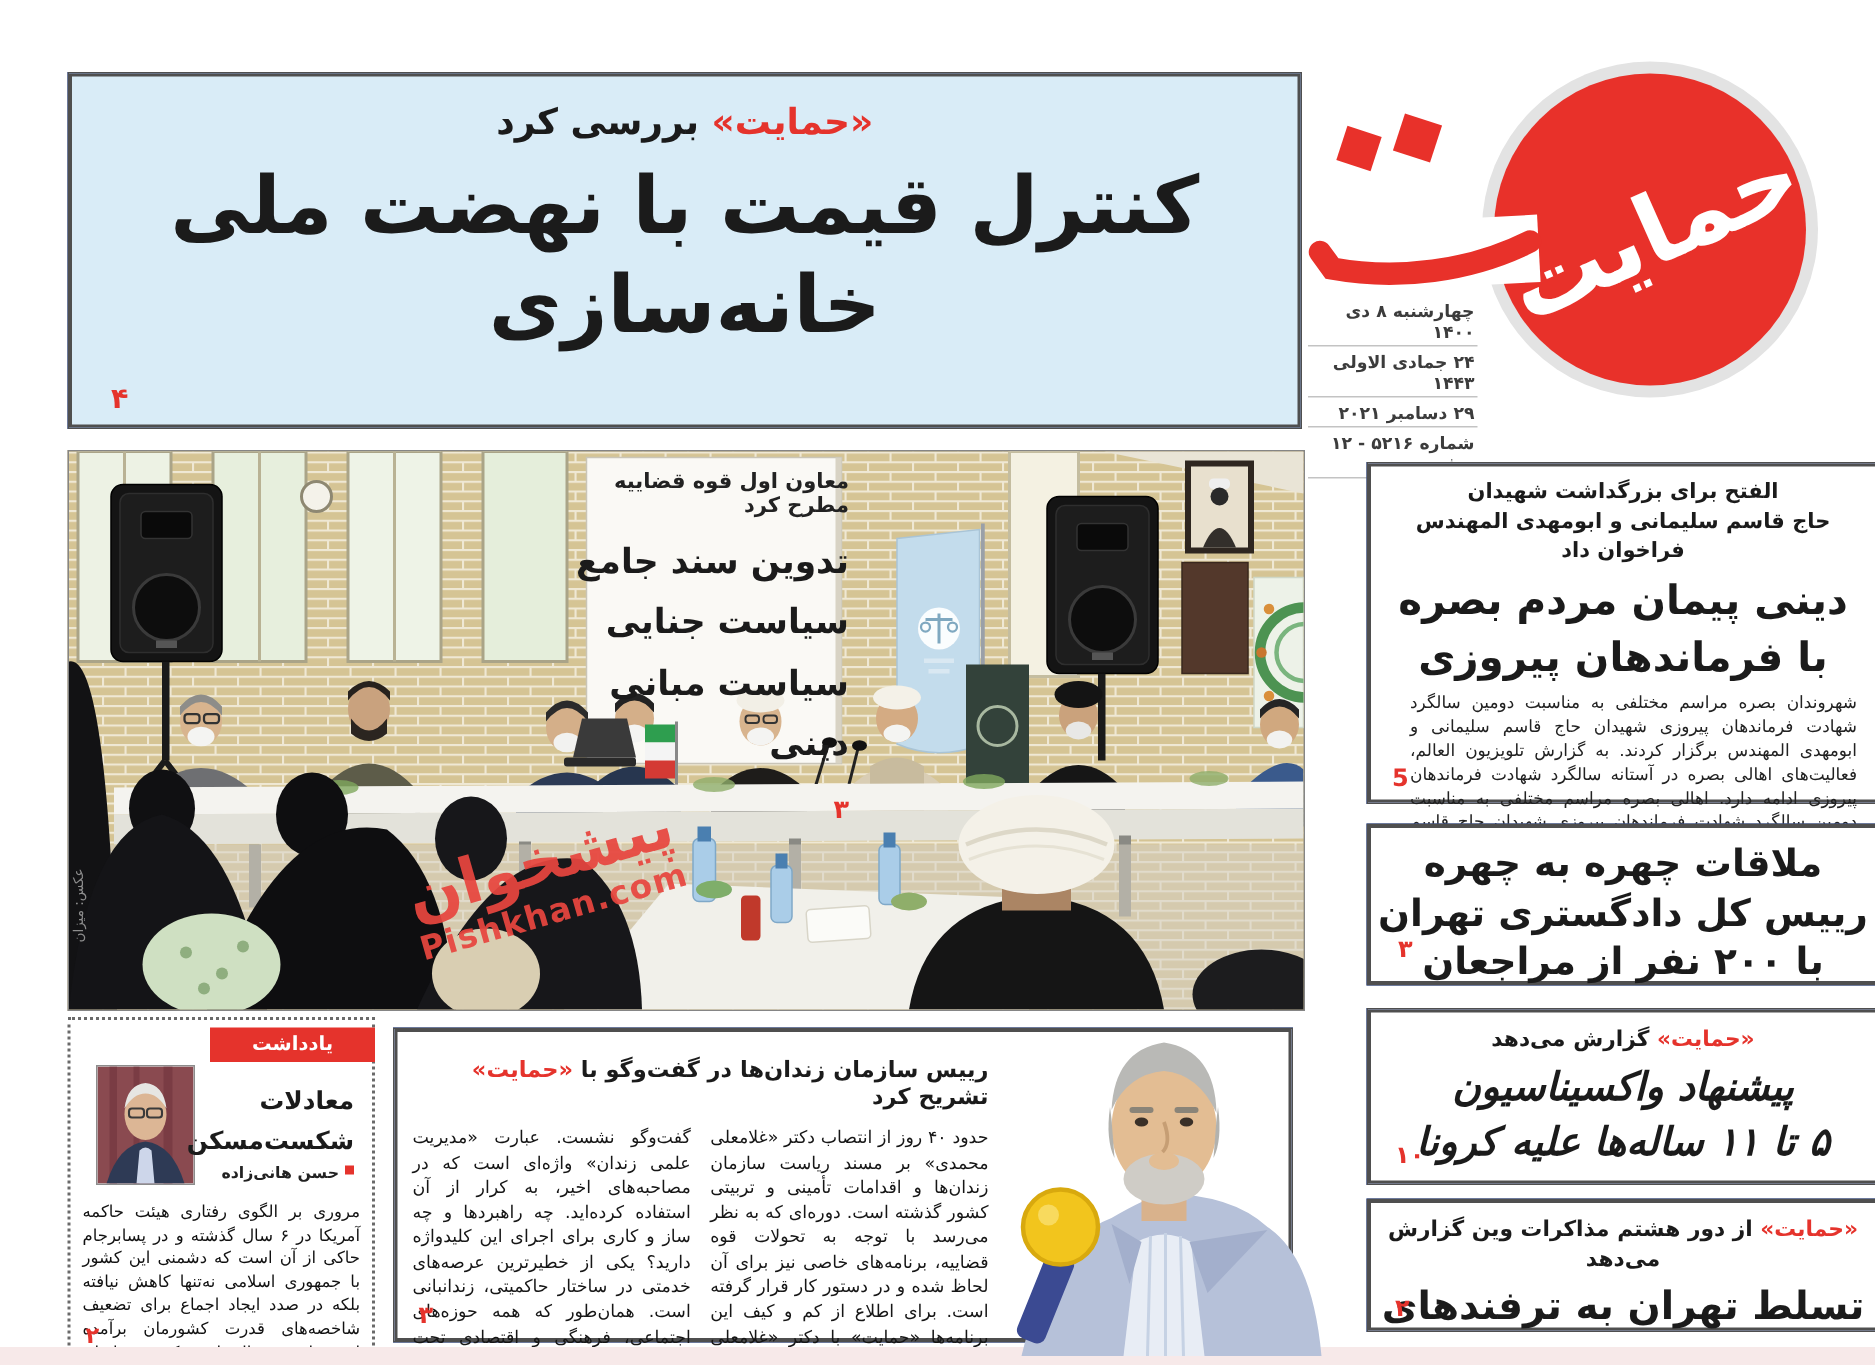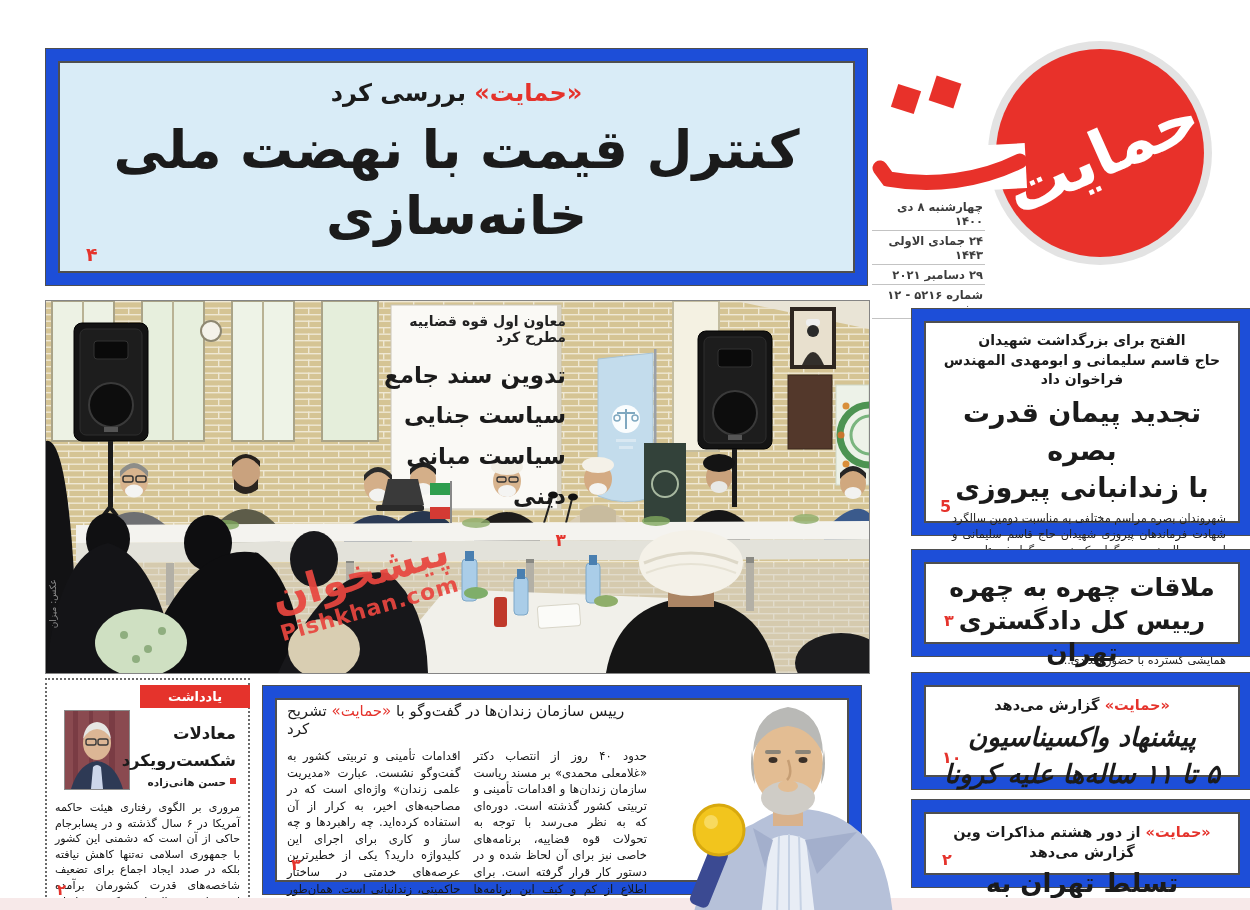--- a/index.html
+++ b/index.html
@@ -1,20 +1,20 @@
 <!DOCTYPE html>
 <html><head>
 <meta charset="utf-8">
 <style>
   html,body{margin:0;padding:0;background:#fff;}
   #page{position:relative;width:1250px;height:910px;background:#ffffff;
         font-family:"DejaVu Sans",sans-serif;direction:rtl;overflow:hidden;color:#1b1b1b;}
   .abs{position:absolute;}
   
-  .dbox{position:absolute;border:1px solid #4f4f4f;padding:12px;background:#1d4ed8;box-sizing:border-box;}
+  .dbox{position:absolute;border:1px solid #4f4f4f;padding:0;background:#1d4ed8;box-sizing:border-box;}
   .dbox-inner{border:2px solid #4f4f4f;height:100%;box-sizing:border-box;position:relative;background:#fff;}
   .red{color:#e5332c;}
   .sq{display:inline-block;width:9px;height:9px;background:#e5332c;margin-left:6px;vertical-align:2px;}
   .pgnum{position:absolute;color:#e5332c;font-weight:bold;}
   .center{text-align:center;}
   .just{text-align:justify;text-justify:inter-word;}
 
   
   .lead-inner{background:#d9ecf7;}
   .lead-kicker{padding-top:16px;font-size:24px;font-weight:bold;}
@@ -51,21 +51,21 @@
             font-size:13px;font-weight:bold;text-align:center;line-height:23px;}
   .note-photo{position:absolute;top:30px;right:118px;width:64px;height:78px;border:1px solid #8c8c8c;}
   .note-title{position:absolute;top:40px;right:12px;width:100px;text-align:right;font-size:16.5px;font-weight:bold;line-height:1.65;}
   .note-author{position:absolute;top:96px;right:12px;font-size:10.5px;font-weight:bold;color:#222;}
   .note-author .sq{width:6px;height:6px;margin-left:4px;}
   .note-body{position:absolute;top:120px;right:8px;left:8px;font-size:11px;line-height:1.42;color:#111;}
 
   
   .iview{left:262px;top:685px;width:600px;height:210px;}
   .iv-text{position:absolute;right:200px;left:10px;top:0;}
-  .iv-kicker{font-size:15px;font-weight:normal;margin-top:2px;text-align:left;}
+  .iv-kicker{font-size:15px;font-weight:bold;margin-top:16px;text-align:right;}
   .iv-head{font-size:29px;font-weight:bold;text-align:center;margin-top:8px;letter-spacing:-0.5px;}
   .iv-body{margin-top:10px;font-size:11.6px;line-height:1.43;column-count:2;column-gap:13px;color:#161616;}
   .man-photo{position:absolute;left:404px;top:-12px;width:214px;height:228px;z-index:5;}
 
   .pink-strip{left:0;top:898px;width:1250px;height:12px;background:#f7e9e9;}
 </style>
 </head>
 <body>
 
 <div id="page">
@@ -319,22 +319,22 @@
     <div class="credit">عکس: میزان</div>
   </div>
 
   <div class="dbox rb" style="top:308px;height:228px;">
     <div class="dbox-inner">
       <div class="rb-kicker center">
         <div>الفتح برای بزرگداشت شهیدان</div>
         <div>حاج قاسم سلیمانی و ابومهدی المهندس فراخوان داد</div>
       </div>
       <div class="rb-head center">
-        <div>تجدید پیمان قدرت بصره</div>
-        <div>با زندانبانی پیروزی</div>
+        <div>دینی پیمان مردم بصره</div>
+        <div>با فرماندهان پیروزی</div>
       </div>
       <div class="rb-body just">شهروندان بصره مراسم مختلفی به مناسبت دومین سالگرد شهادت فرماندهان پیروزی شهیدان حاج قاسم سلیمانی و ابومهدی المهندس برگزار کردند. به گزارش تلویزیون العالم، فعالیت‌های اهالی بصره در آستانه سالگرد شهادت فرماندهان پیروزی ادامه دارد. اهالی بصره مراسم مختلفی به مناسبت دومین سالگرد شهادت فرماندهان پیروزی شهیدان حاج قاسم سلیمانی و ابومهدی المهندس برگزار کردند. بر همین اساس شمار زیادی از زنان استان بصره نیز به همین مناسبت تجمعی برگزار کردند که در خلال آن همایشی گسترده با حضور تعدادی...</div>
       <div class="pgnum" style="left:14px;bottom:5px;font-size:16px;">5</div>
     </div>
   </div>
 
   <div class="dbox rb" style="top:549px;height:108px;">
     <div class="dbox-inner">
       <div class="rb2-head center">
         <div>ملاقات چهره به چهره</div>
@@ -381,21 +381,21 @@
         <path d="M 6,78 Q 14,52 32,50 Q 50,52 58,78 Z" fill="#2e3a55"></path>
         <path d="M 26,78 L 28,56 Q 32,52 36,56 L 38,78 Z" fill="#cdd6ea"></path>
         <ellipse cx="32" cy="32" rx="14" ry="17" fill="#dcb695"></ellipse>
         <path d="M 18,28 Q 20,12 32,11 Q 44,12 46,28 Q 40,18 32,18 Q 24,18 18,28 Z" fill="#e6e6e3"></path>
         <rect x="21" y="28" width="10" height="6" rx="2" fill="none" stroke="#3a3a3a" stroke-width="1.4"></rect>
         <rect x="33" y="28" width="10" height="6" rx="2" fill="none" stroke="#3a3a3a" stroke-width="1.4"></rect>
       </svg>
     </div>
     <div class="note-title">
       <div>معادلات</div>
-      <div>شکست‌رویکرد</div>
+      <div>شکست‌مسکن</div>
     </div>
     <div class="note-author">
       <span class="sq"></span><span>حسن هانی‌زاده</span>
     </div>
     <div class="note-body just">مروری بر الگوی رفتاری هیئت حاکمه آمریکا در ۶ سال گذشته و در پسابرجام حاکی از آن است که دشمنی این کشور با جمهوری اسلامی نه‌تنها کاهش نیافته بلکه در صدد ایجاد اجماع برای تضعیف شاخصه‌های قدرت کشورمان برآمده است. این در حالی است که ورود ایران به ...</div>
     <div class="pgnum" style="left:10px;bottom:4px;font-size:15px;">۲</div>
   </div>
 
   <div class="dbox iview">
     <div class="dbox-inner">

